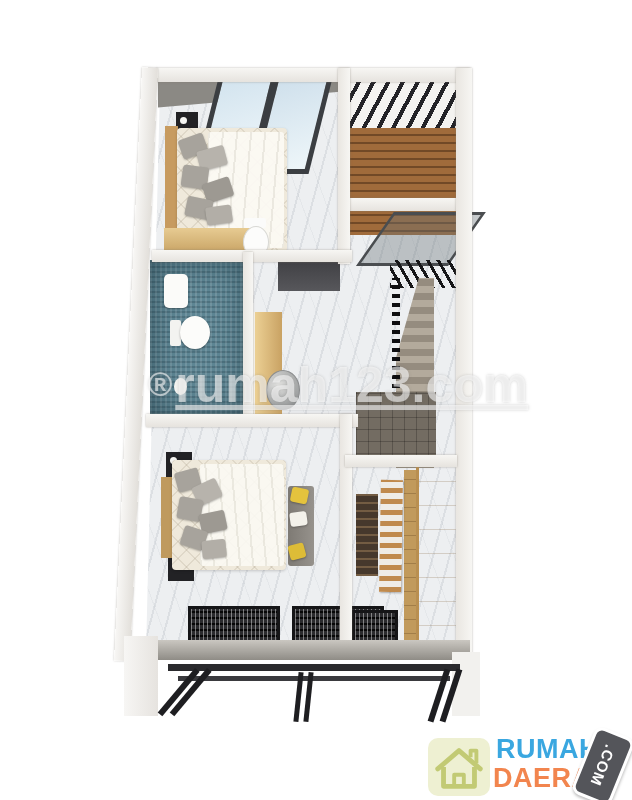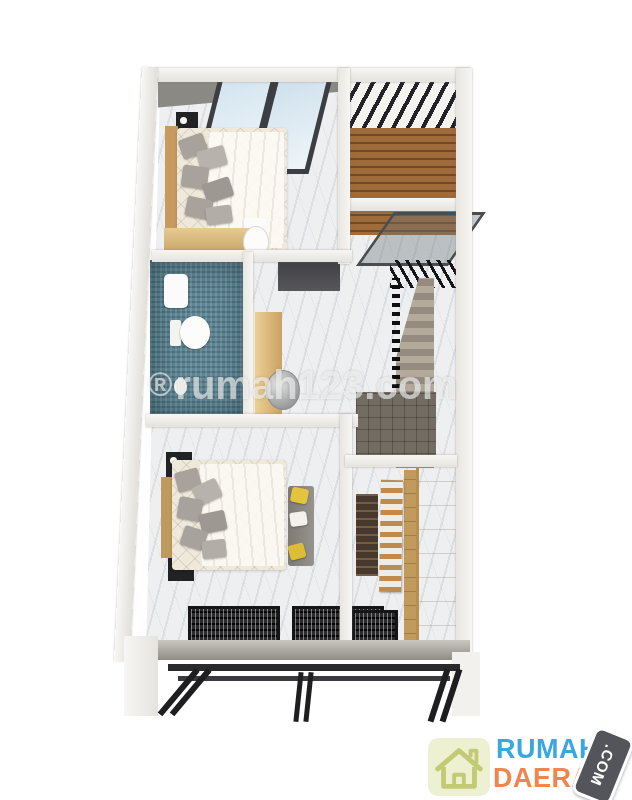--- a/index.html
+++ b/index.html
@@ -29,21 +29,21 @@
   .grill{background-color:#2b2b2e;border:3px solid #151517;
     background-image:repeating-linear-gradient(90deg,rgba(240,240,240,.45) 0 1px,rgba(255,255,255,0) 1px 4px),
                      repeating-linear-gradient(0deg,rgba(0,0,0,.85) 0 2px,rgba(255,255,255,0) 2px 6px);}
   .nightstand{background:#222225;}
   .lampdot{position:absolute;width:7px;height:7px;border-radius:50%;background:#f5f5f2;left:4px;top:5px;}
 
   
   #watermark{left:148px;top:360px;width:340px;height:50px;z-index:6;display:flex;align-items:center;
     color:rgba(255,255,255,.58);font-weight:700;text-shadow:0 0 3px rgba(110,110,110,.30);}
   #watermark .wm-symbol{font-size:33px;margin-right:3px;}
-  #watermark .wm-text{font-size:40px;letter-spacing:0;}
+  #watermark .wm-text{font-size:50px;letter-spacing:0;text-decoration:underline;}
 
   
   #brand{left:420px;top:730px;width:212px;height:70px;z-index:10;}
   #brand .house{left:8px;top:8px;width:62px;height:58px;background:#eef0d2;border-radius:10px;}
   #brand .w1{left:76px;top:4px;font-size:27px;font-weight:900;letter-spacing:.5px;color:#3aa7e0;}
   #brand .w2{left:73px;top:33px;font-size:27px;font-weight:900;letter-spacing:.5px;color:#f2854e;}
   #brand .badge{left:162px;top:0px;width:36px;height:66px;background:#54555a;border:3px solid #ffffff;
     border-radius:9px;transform:rotate(22deg);display:flex;align-items:center;justify-content:center;
     box-shadow:1px 2px 3px rgba(0,0,0,.25);}
   #brand .badge span{writing-mode:vertical-rl;color:#ffffff;font-weight:900;font-size:15px;letter-spacing:1px;}

